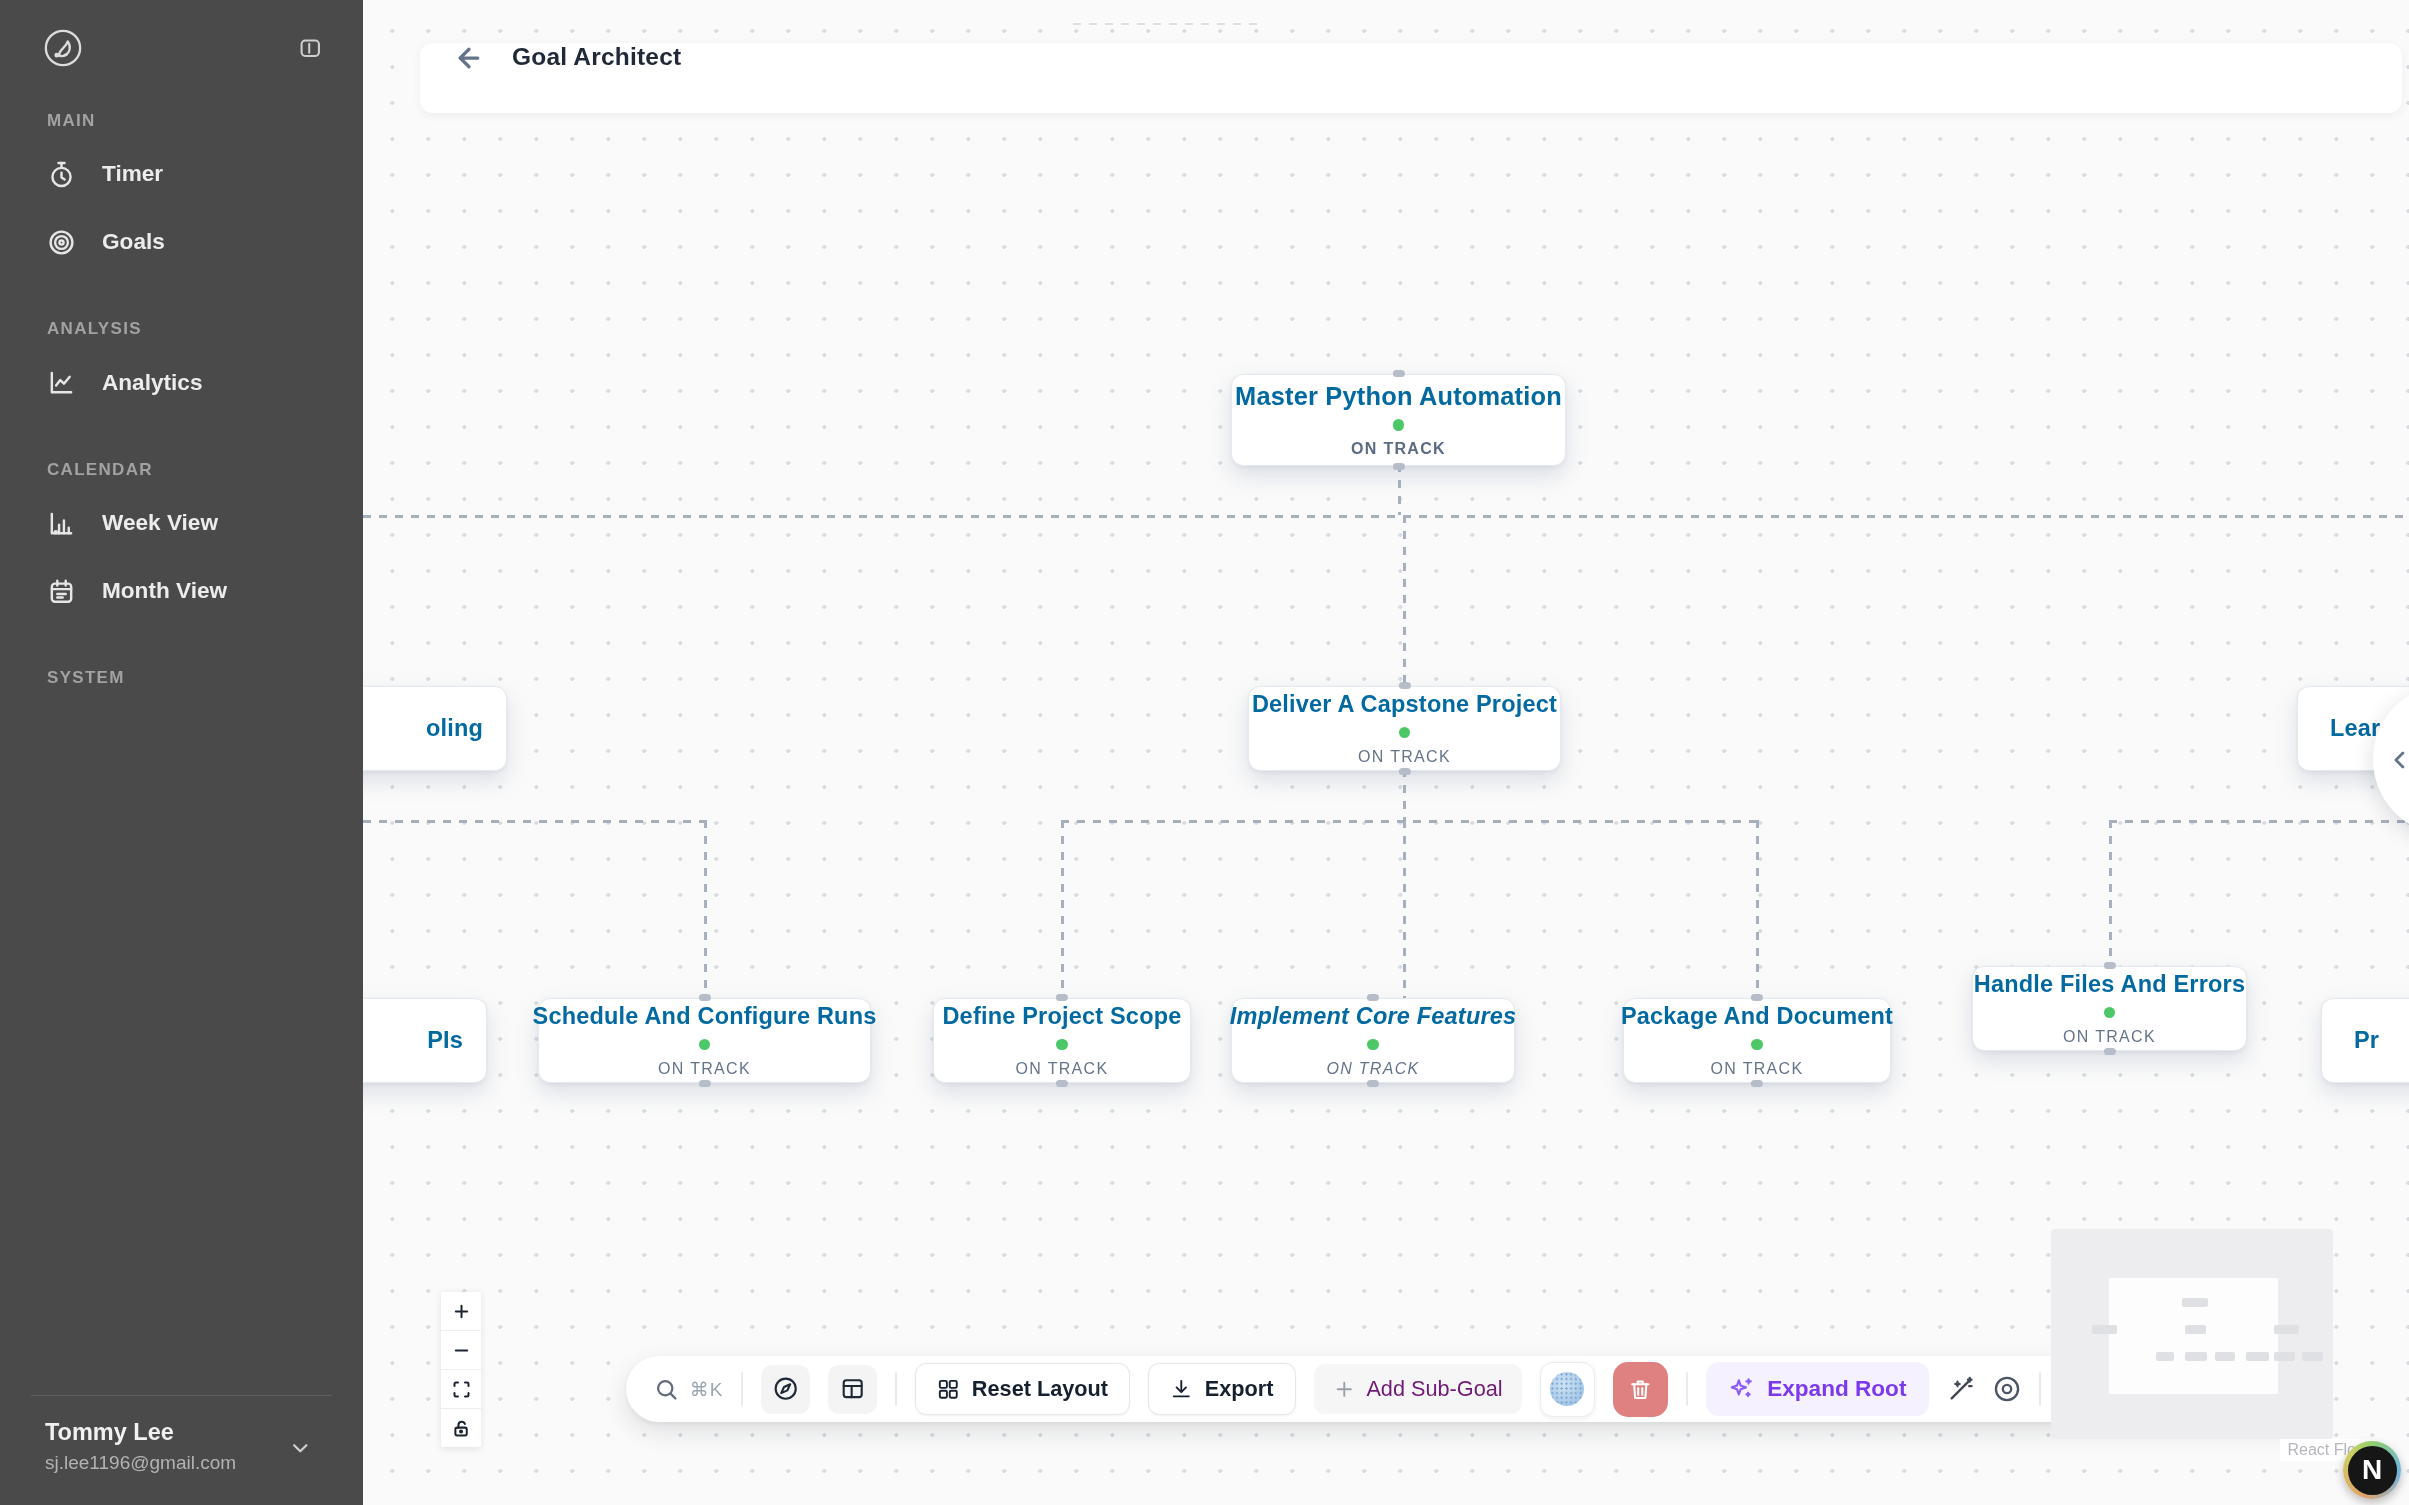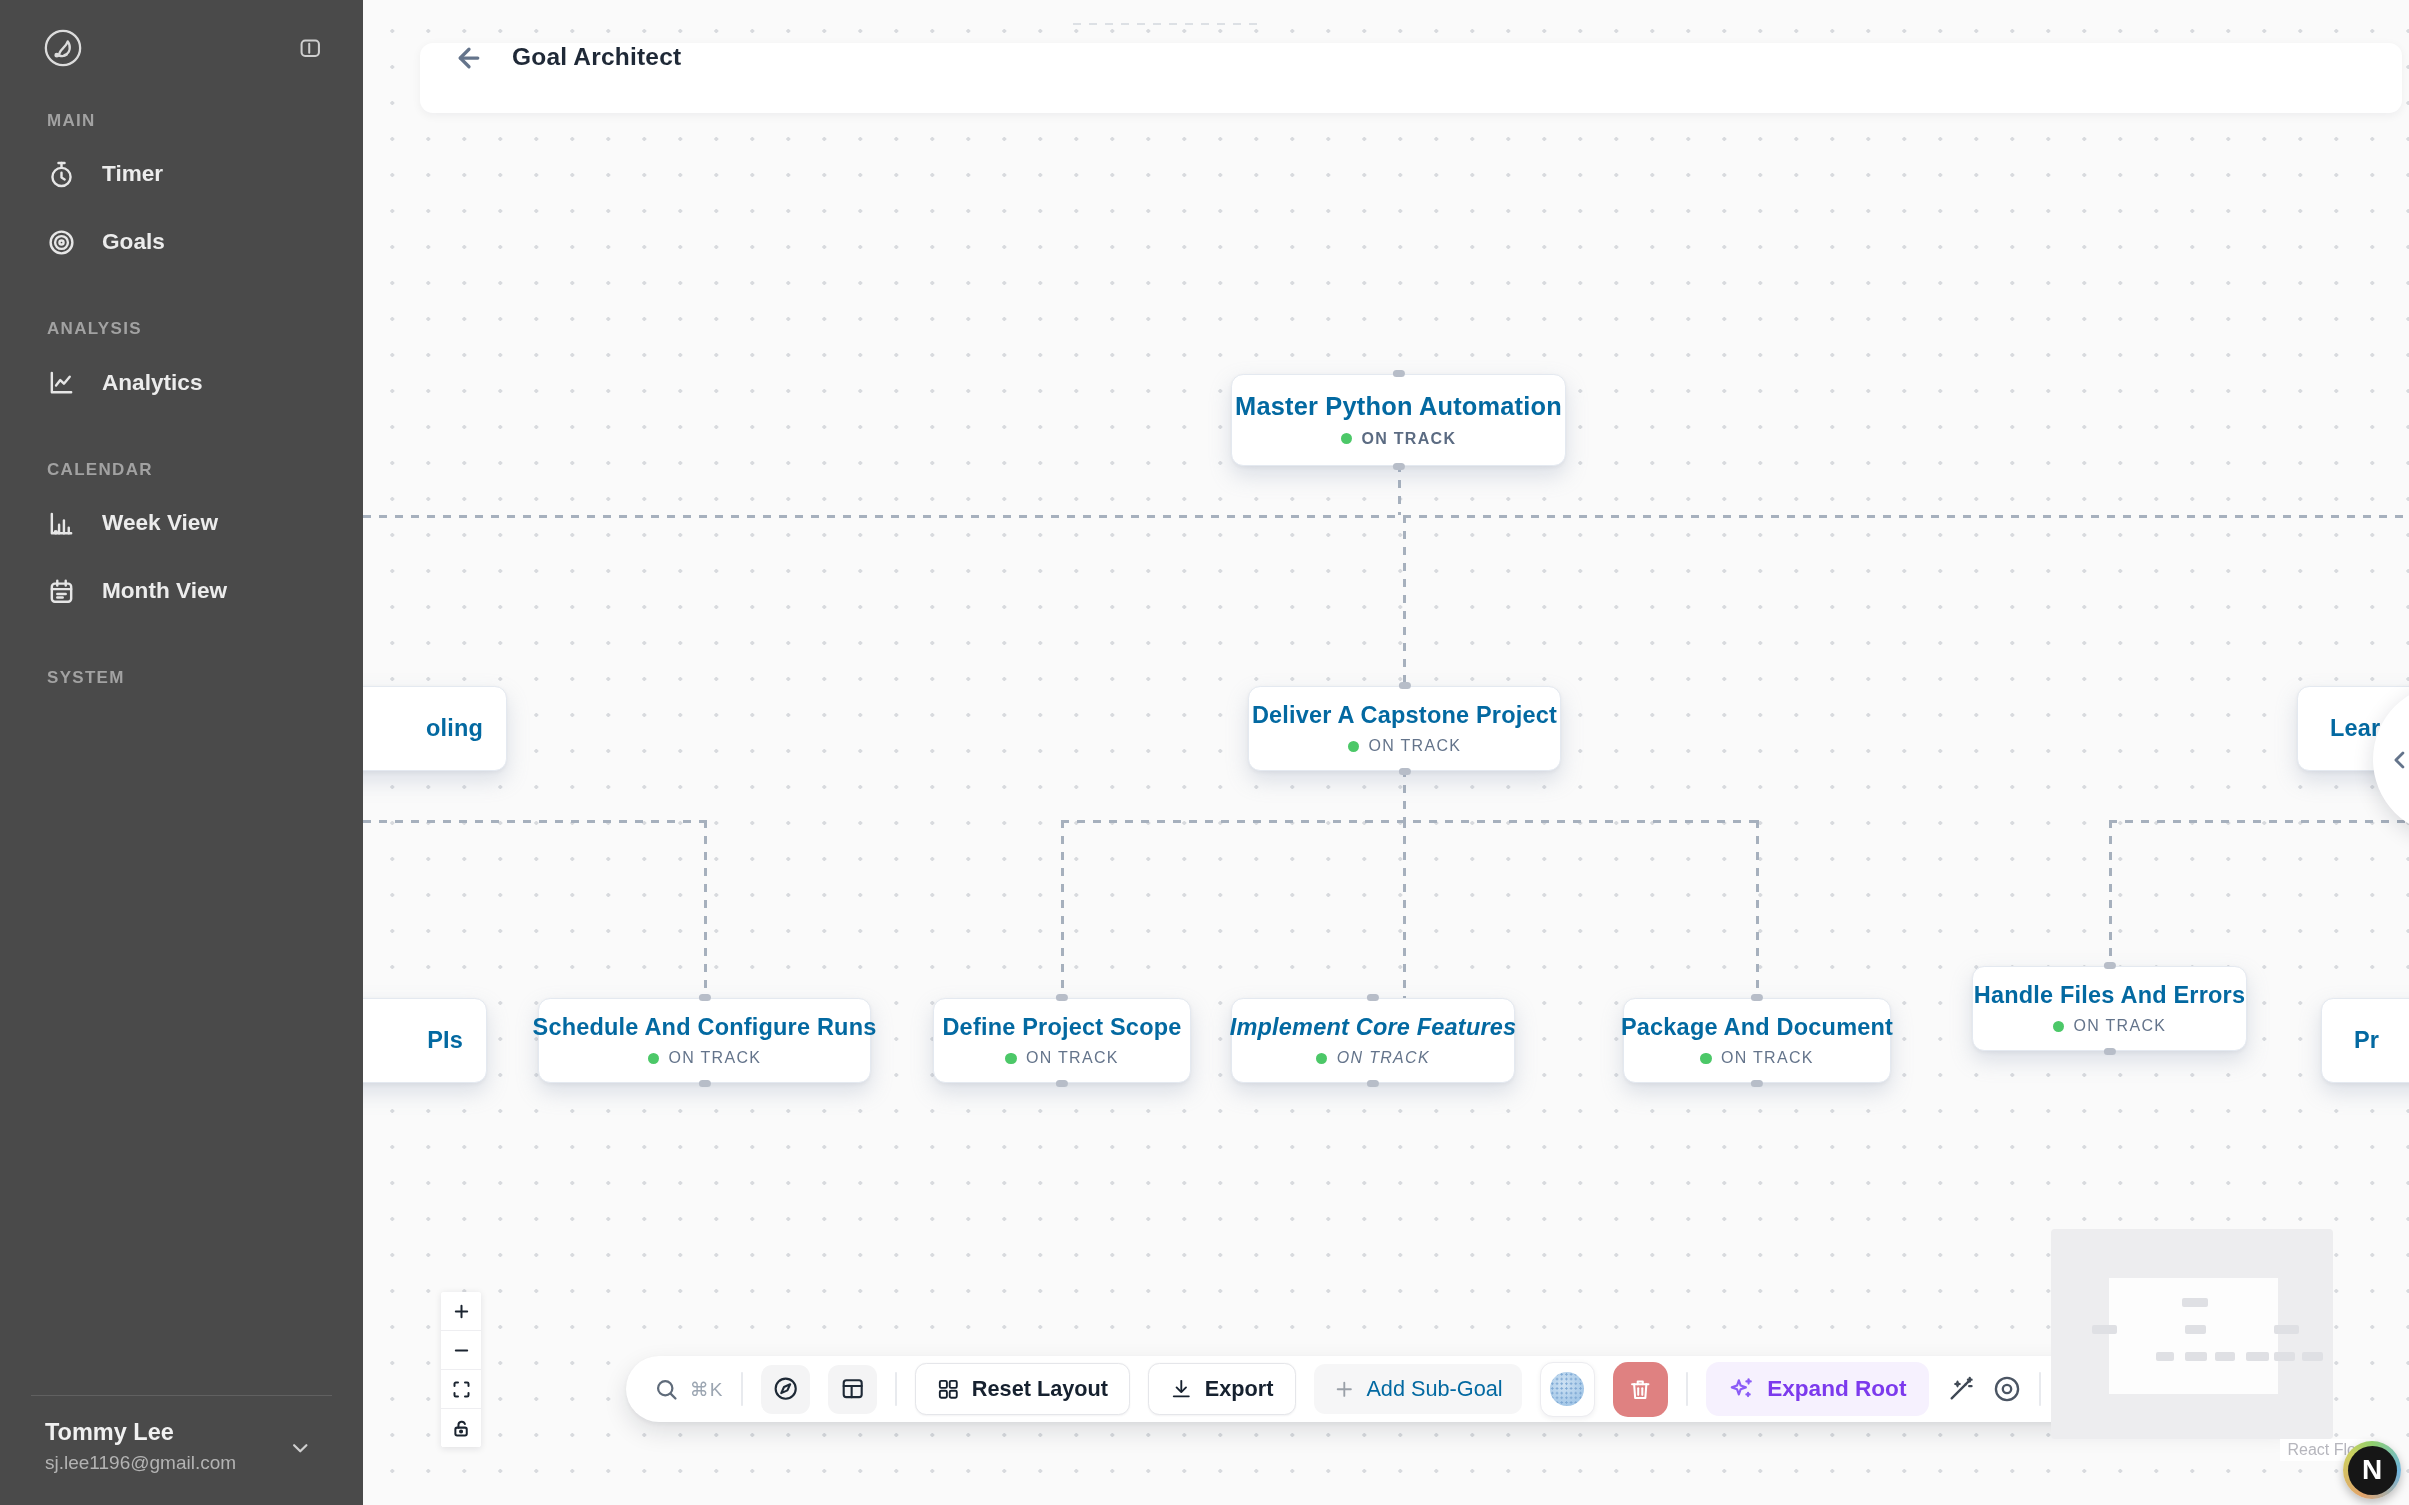--- a/index.html
+++ b/index.html
@@ -12,21 +12,21 @@
   .edge-h{position:absolute;height:2.8px;
     background:repeating-linear-gradient(90deg,#a6b0bd 0 8.5px,transparent 8.5px 16px);}
   .edge-v{position:absolute;width:2.8px;
     background:repeating-linear-gradient(180deg,#a6b0bd 0 8.5px,transparent 8.5px 16px);}
   .node{position:absolute;background:#fff;border:1.9px solid #e4e9f0;border-radius:12.2px;
     box-shadow:0 9.4px 21px rgba(148,163,184,.30),0 1.9px 3.8px rgba(15,23,42,.05);
     display:flex;flex-direction:column;justify-content:center;align-items:center;gap:8.5px;}
   .node .ttl{font-size:23.5px;font-weight:700;color:#0369a1;white-space:nowrap;letter-spacing:0.2px;}
   .node.root .ttl{font-size:25.4px;}
   .node .st{display:flex;align-items:center;gap:9.4px;font-size:16px;color:#64748b;
-    letter-spacing:1.3px;font-weight:500;white-space:nowrap;}
+    letter-spacing:1.3px;font-weight:500;white-space:nowrap;flex-direction:column;}
   .node.root .st{font-weight:800;color:#5b6b82;}
   .node .dot{width:11.3px;height:11.3px;border-radius:50%;}
   .node.has-handles:before,.node.has-handles:after{content:"";position:absolute;left:50%;
     transform:translateX(-50%);width:12.2px;height:6.6px;background:#b7bdc8;border-radius:3.8px;}
   .node.has-handles:before{top:-4.7px}.node.has-handles:after{bottom:-4.7px}
   .node.alignR{align-items:flex-end;padding-right:22.6px;}
   .node.alignL{align-items:flex-start;padding-left:32px;}
   
   #sidebar{position:absolute;left:0;top:0;width:363px;height:1506px;background:#4a4a4a;color:#e9e9e9;}
   #sb-top{display:flex;justify-content:space-between;align-items:center;padding:28px 41px 0 43px;}
@@ -50,21 +50,21 @@
   #toolbar{position:absolute;left:626px;top:1356px;height:66px;background:#fff;border-radius:34px;
     box-shadow:0 9.4px 24.5px rgba(15,23,42,.12),0 1.9px 4.7px rgba(15,23,42,.05);
     display:flex;align-items:center;padding:0 28px;gap:18px;}
   .tb-div{width:1.9px;height:34px;background:#e8eaee;border-radius:0.9px;}
   .tb-iconbtn{width:49px;height:49px;border-radius:11.3px;background:#f4f4f5;display:flex;
     align-items:center;justify-content:center;cursor:pointer;}
   .tb-btn{height:50px;border-radius:11.3px;border:1.4px solid #e5e6ea;background:#fff;display:flex;
     align-items:center;gap:12.2px;padding:0 21px;font-size:21.7px;font-weight:600;color:#16212f;
     box-shadow:0 0.9px 1.9px rgba(15,23,42,.05);cursor:pointer;white-space:nowrap;}
   .tb-ghost{height:50px;border-radius:11.3px;background:#f6f6f7;display:flex;align-items:center;
-    gap:11.3px;padding:0 19px;font-size:21.7px;font-weight:500;color:#0369a1;white-space:nowrap;}
+    gap:11.3px;padding:0 19px;font-size:21.7px;font-weight:500;color:#701a75;white-space:nowrap;}
   #tb-color{width:53px;height:53px;border-radius:13px;border:1.4px solid #ececf0;background:#fff;
     box-shadow:0 1.9px 5.6px rgba(15,23,42,.06);display:flex;align-items:center;justify-content:center;cursor:pointer;}
   #tb-color .sphere{width:34px;height:34px;border-radius:50%;
     background:radial-gradient(circle at 40% 35%,#cfe2f3,#a5c8e8 70%);
     background-image:radial-gradient(#7fa9d4 1.2px,transparent 1.2px),
       radial-gradient(circle at 40% 35%,#cfe2f3,#a5c8e8 70%);background-size:4.7px 4.7px,34px 34px;}
   #tb-trash{width:55px;height:55px;border-radius:15px;background:#df8181;display:flex;
     align-items:center;justify-content:center;cursor:pointer;}
   #tb-expand{height:54px;border-radius:13px;background:#f6f1fe;display:flex;align-items:center;
     gap:13px;padding:0 22.6px;font-size:22.6px;font-weight:600;color:#7c3aed;cursor:pointer;white-space:nowrap;}

